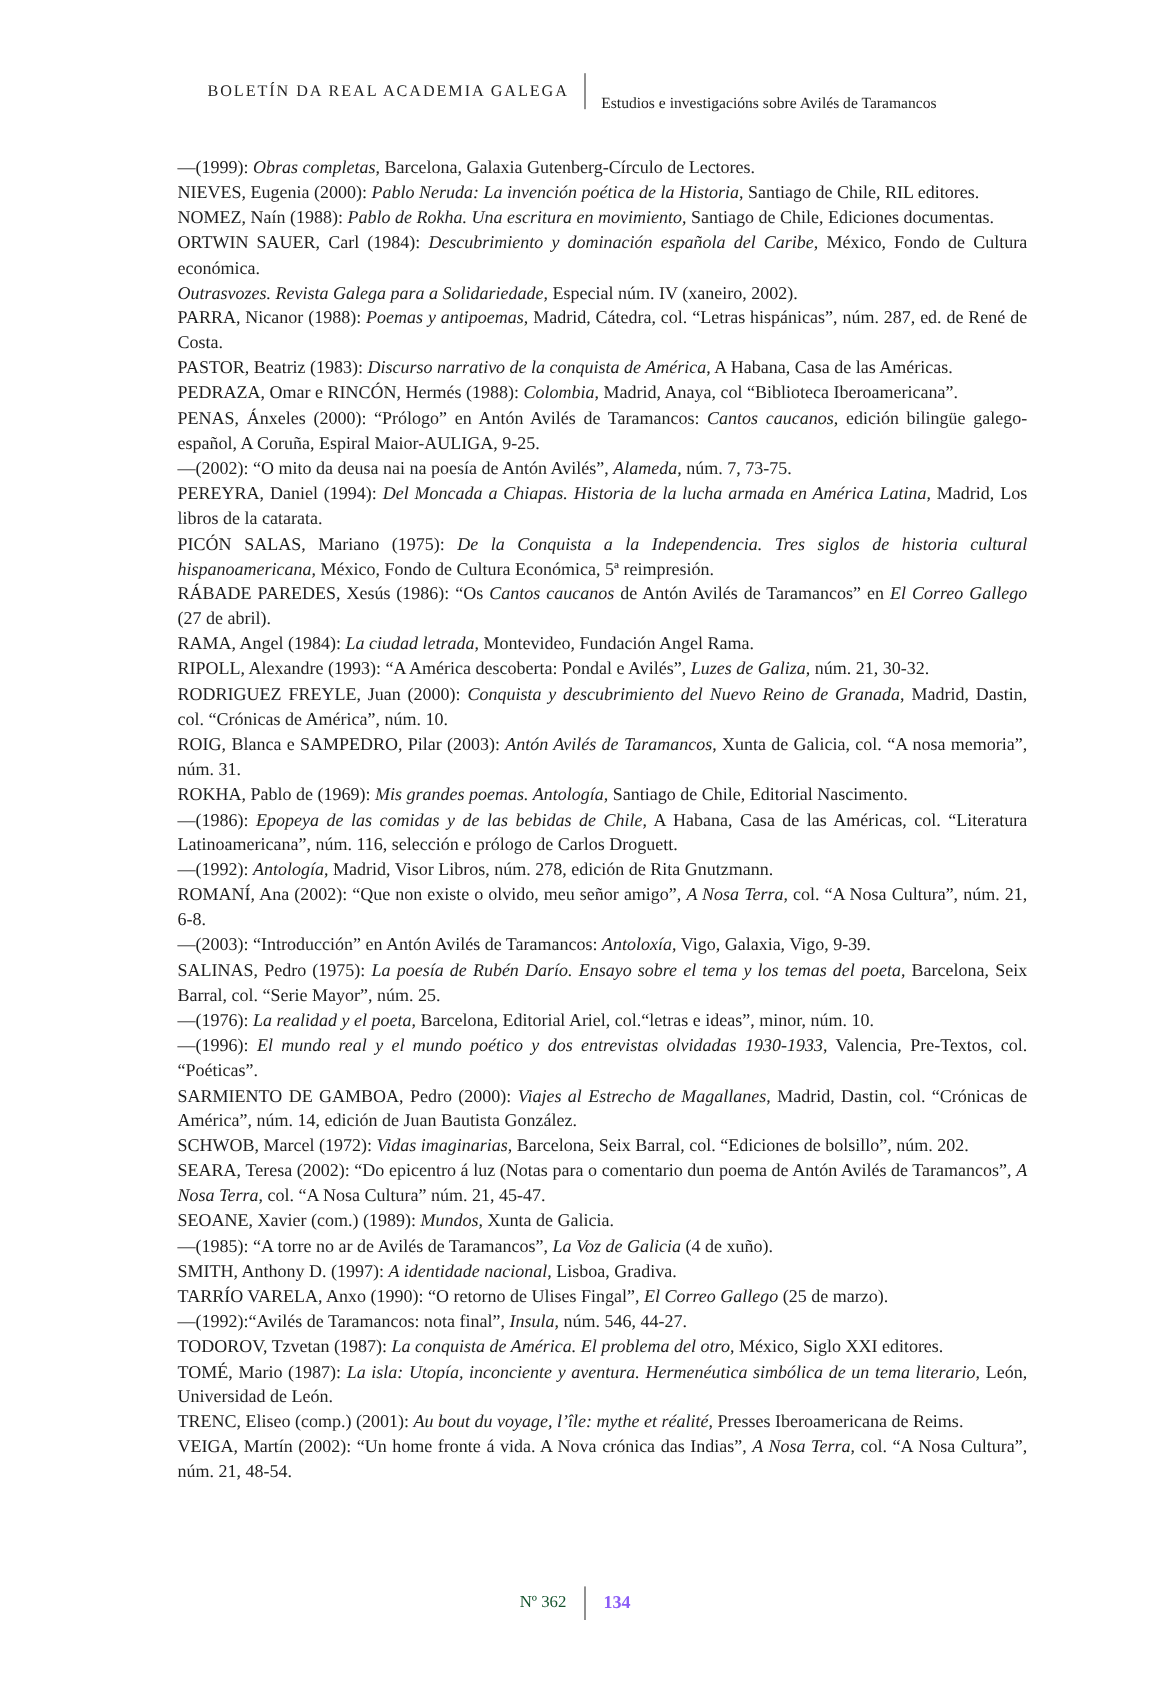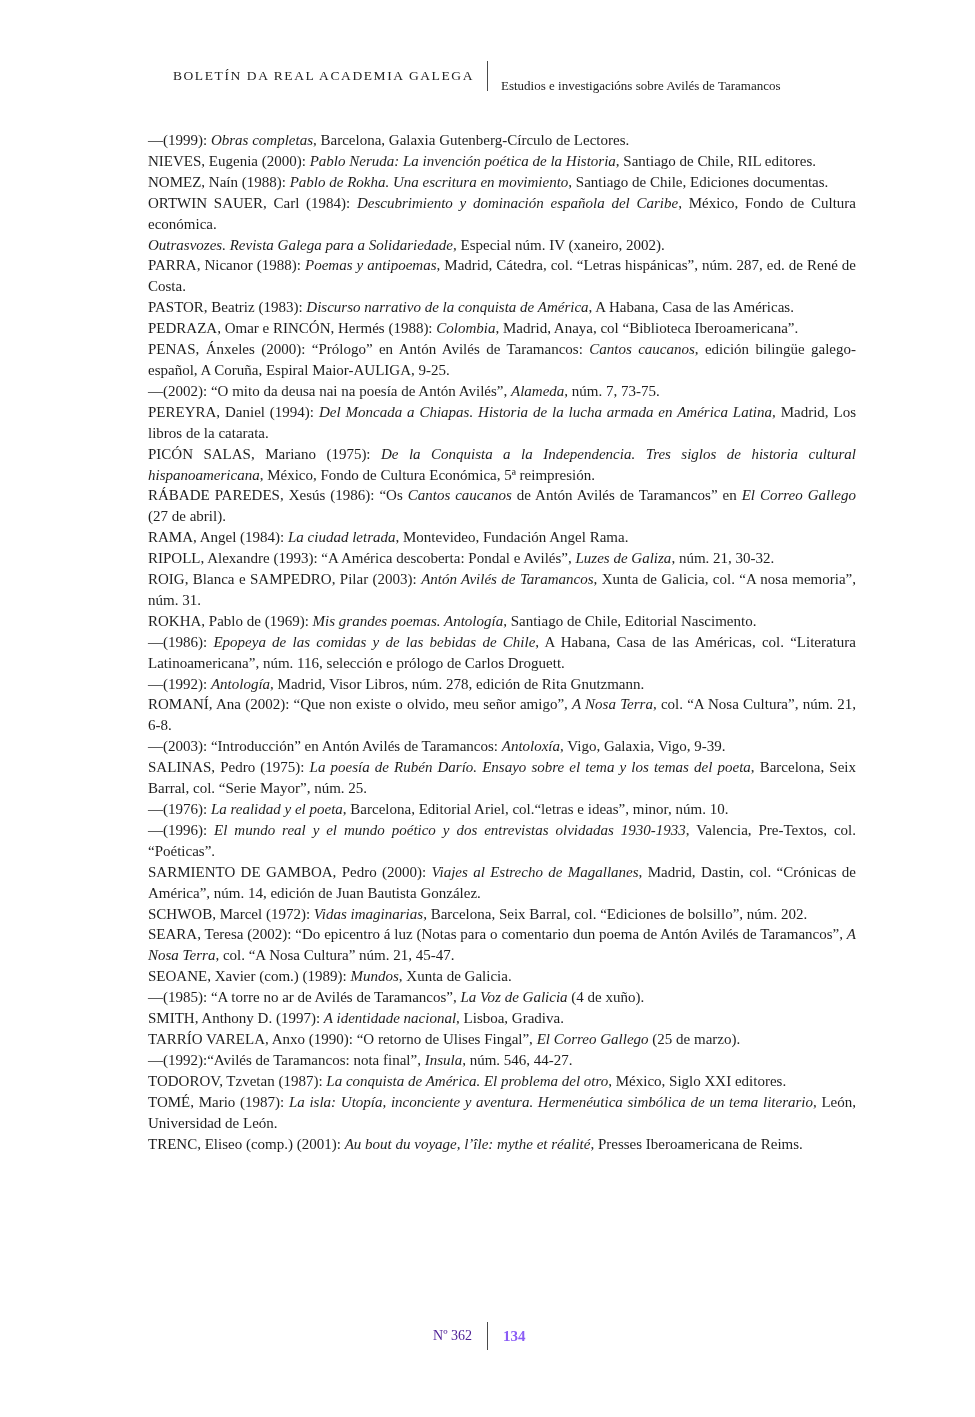--- a/index.html
+++ b/index.html
@@ -65,21 +65,21 @@
     left: 0;
     width: 100%;
     display: grid;
     grid-template-columns: 1fr auto 1fr;
     align-items: center;
     column-gap: 15px;
   }
   .footer-left {
     text-align: right;
     font-size: 14px;
-    color: #4c1d95;
+    color: #14532d;
   }
   .footer-right {
     text-align: left;
     font-size: 15px;
     font-weight: bold;
     color: #8b5cf6;
   }
   .vrule-footer { height: 28px; }
 </style>
 </head>
@@ -102,40 +102,42 @@
       <p class="entry"><span>PARRA, Nicanor (1988): </span><i>Poemas y antipoemas</i><span>, Madrid, Cátedra, col. “Letras hispánicas”, núm. 287, ed. de René de Costa.</span></p>
       <p class="entry"><span>PASTOR, Beatriz (1983): </span><i>Discurso narrativo de la conquista de América</i><span>, A Habana, Casa de las Américas.</span></p>
       <p class="entry"><span>PEDRAZA, Omar e RINCÓN, Hermés (1988): </span><i>Colombia</i><span>, Madrid, Anaya, col “Biblioteca Iberoamericana”.</span></p>
       <p class="entry"><span>PENAS, Ánxeles (2000): “Prólogo” en Antón Avilés de Taramancos: </span><i>Cantos caucanos</i><span>, edición bilingüe galego-español, A Coruña, Espiral Maior-AULIGA, 9-25.</span></p>
       <p class="entry"><span>—(2002): “O mito da deusa nai na poesía de Antón Avilés”, </span><i>Alameda</i><span>, núm. 7, 73-75.</span></p>
       <p class="entry"><span>PEREYRA, Daniel (1994): </span><i>Del Moncada a Chiapas. Historia de la lucha armada en América Latina</i><span>, Madrid, Los libros de la catarata.</span></p>
       <p class="entry"><span>PICÓN SALAS, Mariano (1975): </span><i>De la Conquista a la Independencia. Tres siglos de historia cultural hispanoamericana</i><span>, México, Fondo de Cultura Económica, 5ª reimpresión.</span></p>
       <p class="entry"><span>RÁBADE PAREDES, Xesús (1986): “Os </span><i>Cantos caucanos</i><span> de Antón Avilés de Taramancos” en </span><i>El Correo Gallego</i><span> (27 de abril).</span></p>
       <p class="entry"><span>RAMA, Angel (1984): </span><i>La ciudad letrada</i><span>, Montevideo, Fundación Angel Rama.</span></p>
       <p class="entry"><span>RIPOLL, Alexandre (1993): “A América descoberta: Pondal e Avilés”, </span><i>Luzes de Galiza</i><span>, núm. 21, 30-32.</span></p>
+      <p class="entry"><span>RODRIGUEZ FREYLE, Juan (2000): </span><i>Conquista y descubrimiento del Nuevo Reino de Granada</i><span>, Madrid, Dastin, col. “Crónicas de América”, núm. 10.</span></p>
       <p class="entry"><span>ROIG, Blanca e SAMPEDRO, Pilar (2003): </span><i>Antón Avilés de Taramancos</i><span>, Xunta de Galicia, col. “A nosa memoria”, núm. 31.</span></p>
       <p class="entry"><span>ROKHA, Pablo de (1969): </span><i>Mis grandes poemas. Antología</i><span>, Santiago de Chile, Editorial Nascimento.</span></p>
       <p class="entry"><span>—(1986): </span><i>Epopeya de las comidas y de las bebidas de Chile</i><span>, A Habana, Casa de las Américas, col. “Literatura Latinoamericana”, núm. 116, selección e prólogo de Carlos Droguett.</span></p>
       <p class="entry"><span>—(1992): </span><i>Antología</i><span>, Madrid, Visor Libros, núm. 278, edición de Rita Gnutzmann.</span></p>
       <p class="entry"><span>ROMANÍ, Ana (2002): “Que non existe o olvido, meu señor amigo”, </span><i>A Nosa Terra</i><span>, col. “A Nosa Cultura”, núm. 21, 6-8.</span></p>
       <p class="entry"><span>—(2003): “Introducción” en Antón Avilés de Taramancos: </span><i>Antoloxía</i><span>, Vigo, Galaxia, Vigo, 9-39.</span></p>
       <p class="entry"><span>SALINAS, Pedro (1975): </span><i>La poesía de Rubén Darío. Ensayo sobre el tema y los temas del poeta</i><span>, Barcelona, Seix Barral, col. “Serie Mayor”, núm. 25.</span></p>
       <p class="entry"><span>—(1976): </span><i>La realidad y el poeta</i><span>, Barcelona, Editorial Ariel, col.“letras e ideas”, minor, núm. 10.</span></p>
       <p class="entry"><span>—(1996): </span><i>El mundo real y el mundo poético y dos entrevistas olvidadas 1930-1933</i><span>, Valencia, Pre-Textos, col. “Poéticas”.</span></p>
       <p class="entry"><span>SARMIENTO DE GAMBOA, Pedro (2000): </span><i>Viajes al Estrecho de Magallanes</i><span>, Madrid, Dastin, col. “Crónicas de América”, núm. 14, edición de Juan Bautista González.</span></p>
       <p class="entry"><span>SCHWOB, Marcel (1972): </span><i>Vidas imaginarias</i><span>, Barcelona, Seix Barral, col. “Ediciones de bolsillo”, núm. 202.</span></p>
       <p class="entry"><span>SEARA, Teresa (2002): “Do epicentro á luz (Notas para o comentario dun poema de Antón Avilés de Taramancos”, </span><i>A Nosa Terra</i><span>, col. “A Nosa Cultura” núm. 21, 45-47.</span></p>
       <p class="entry"><span>SEOANE, Xavier (com.) (1989): </span><i>Mundos</i><span>, Xunta de Galicia.</span></p>
       <p class="entry"><span>—(1985): “A torre no ar de Avilés de Taramancos”, </span><i>La Voz de Galicia</i><span> (4 de xuño).</span></p>
       <p class="entry"><span>SMITH, Anthony D. (1997): </span><i>A identidade nacional</i><span>, Lisboa, Gradiva.</span></p>
       <p class="entry"><span>TARRÍO VARELA, Anxo (1990): “O retorno de Ulises Fingal”, </span><i>El Correo Gallego</i><span> (25 de marzo).</span></p>
       <p class="entry"><span>—(1992):“Avilés de Taramancos: nota final”, </span><i>Insula</i><span>, núm. 546, 44-27.</span></p>
       <p class="entry"><span>TODOROV, Tzvetan (1987): </span><i>La conquista de América. El problema del otro</i><span>, México, Siglo XXI editores.</span></p>
       <p class="entry"><span>TOMÉ, Mario (1987): </span><i>La isla: Utopía, inconciente y aventura. Hermenéutica simbólica de un tema literario</i><span>, León, Universidad de León.</span></p>
       <p class="entry"><span>TRENC, Eliseo (comp.) (2001): </span><i>Au bout du voyage, l’île: mythe et réalité</i><span>, Presses Iberoamericana de Reims.</span></p>
+      <p class="entry"><span>VEIGA, Martín (2002): “Un home fronte á vida. A Nova crónica das Indias”, </span><i>A Nosa Terra</i><span>, col. “A Nosa Cultura”, núm. 21, 48-54.</span></p>
     </main>
 
   <footer class="footer">
     <span class="footer-left">Nº 362</span>
     <span class="vrule vrule-footer"></span>
     <span class="footer-right">134</span>
   </footer>
 
 </div>
 

